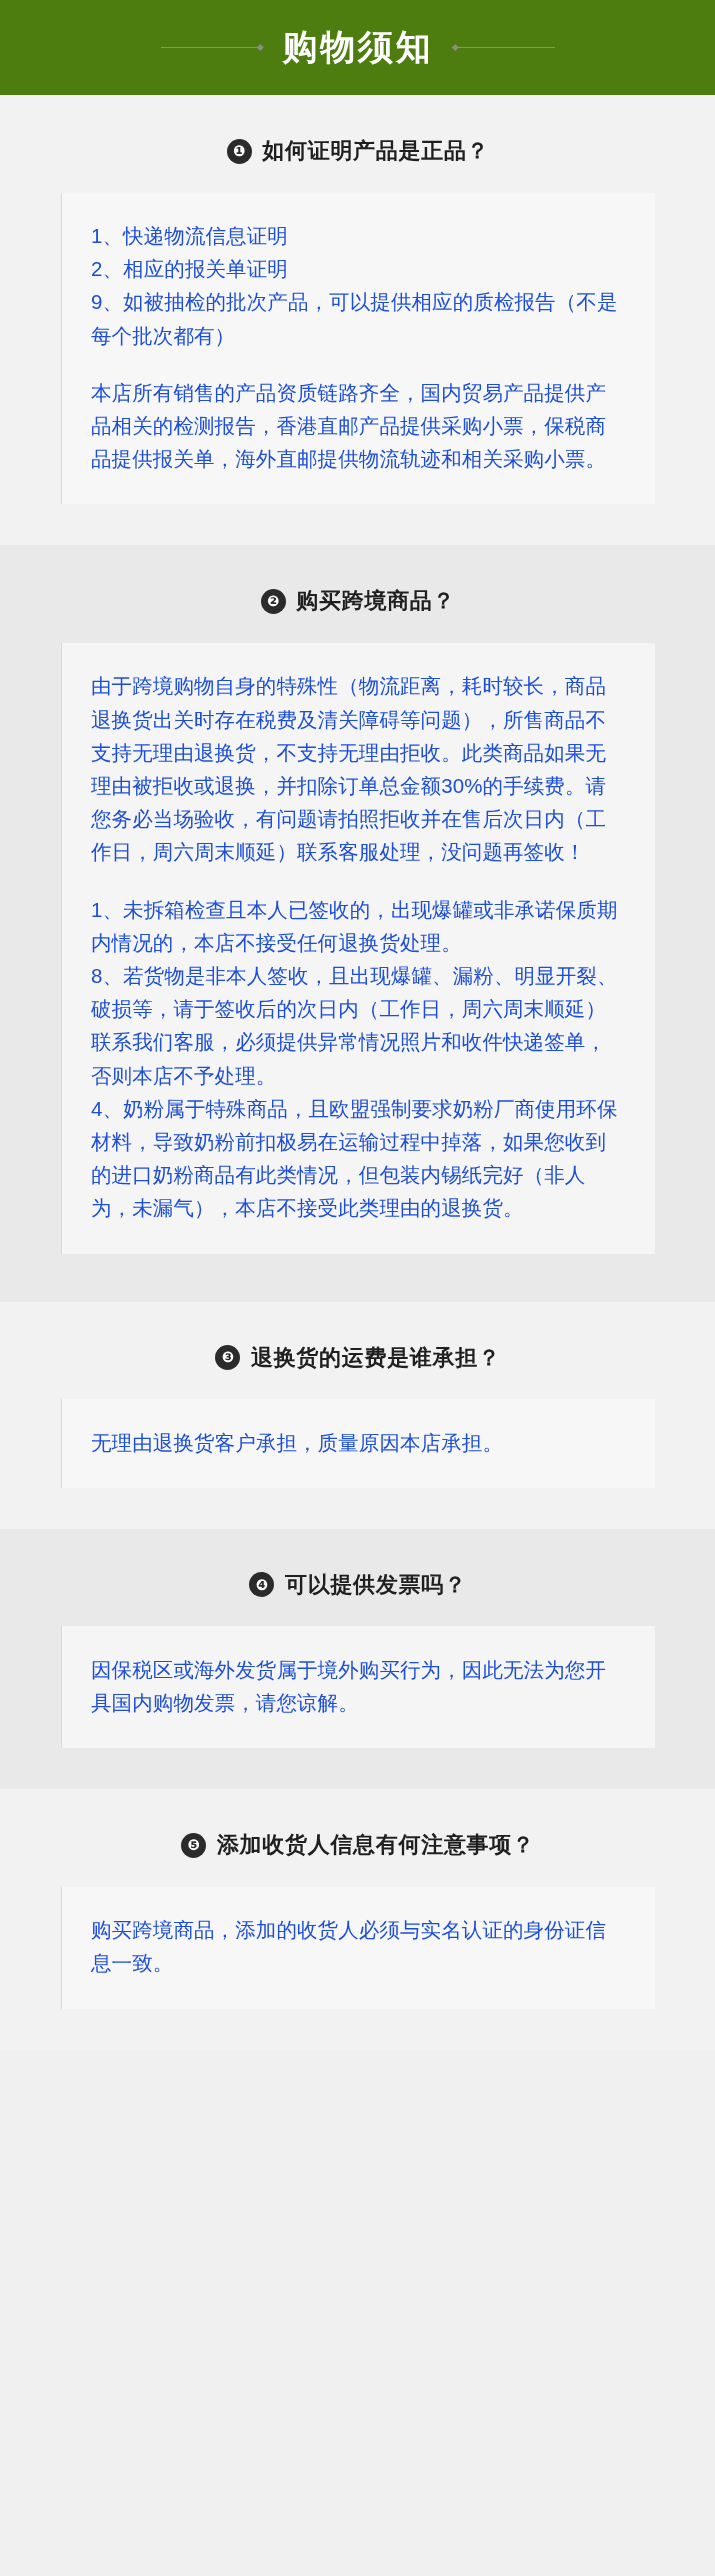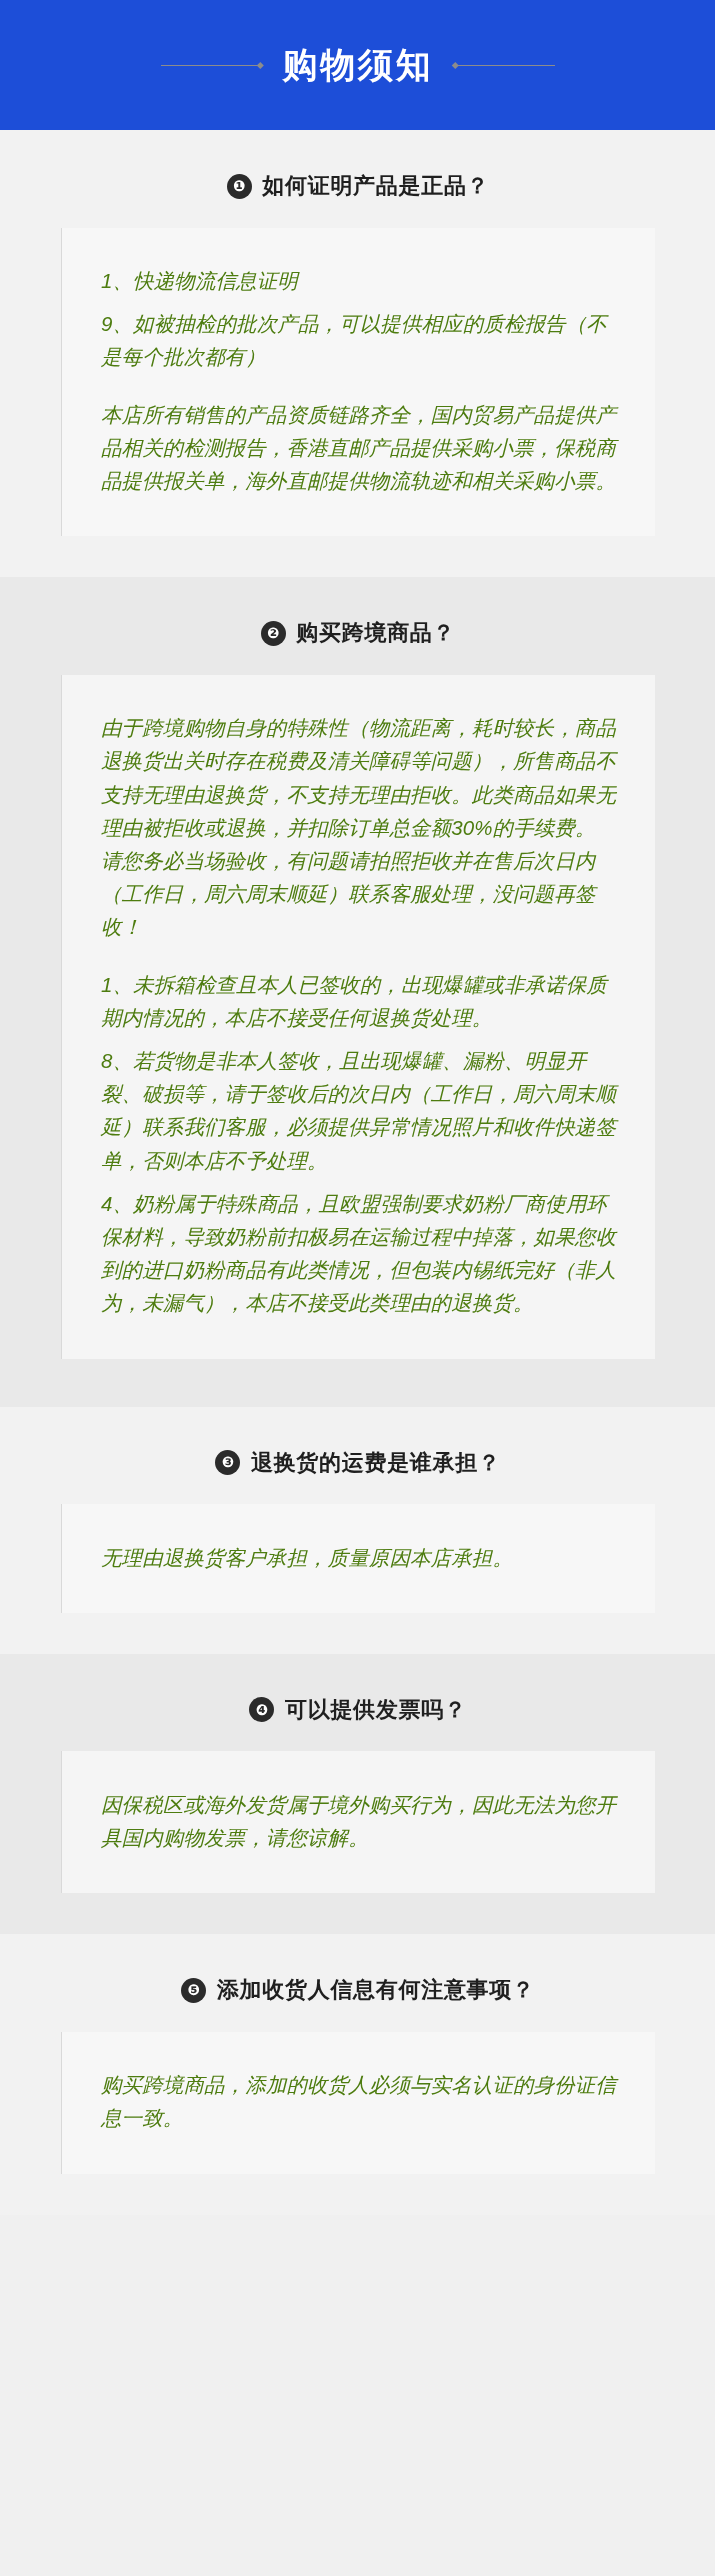--- a/index.html
+++ b/index.html
@@ -14,22 +14,22 @@
   }
   .page {
     width: 716px;
     min-height: 2576px;
     background: #f0f0f0;
     box-sizing: border-box;
   }
 
   
   .banner {
-    background: #1d4ed8;
-    height: 130px;
+    background: #4d7c0f;
+    height: 95px;
     display: flex;
     align-items: center;
     justify-content: center;
   }
   .banner-inner {
     display: flex;
     align-items: center;
     gap: 22.5px;
   }
   .banner-rule {
@@ -96,26 +96,25 @@
   .card {
     margin: 0 61px 0 61px;
     background: #f7f7f7;
     border-left: 1.3px solid #d9d9d9;
     padding: 26.5px 29px 29px 29px;
     box-sizing: border-box;
   }
   .section.alt .card { background: #f5f5f5; }
 
   .card p {
-    margin: 10px;
+    margin: 0;
     font-size: 20.5px;
     line-height: 1.62;
-    color: #4d7c0f;
+    color: #1d4ed8;
     letter-spacing: 0.1px;
-    font-style: italic;
   }
   .card p + p { margin-top: 24px; }
   .card p.tight + p.tight { margin-top: 0; }
 
   .section-pad-bottom { height: 41px; }
   .section-pad-bottom.lg { height: 48px; }
 </style>
 </head>
 <body>
 
@@ -129,20 +128,21 @@
     </div>
   </div>
 
   <div class="section plain">
     <div class="q-head">
       <span class="q-num">❶</span>
       <span class="q-title">如何证明产品是正品？</span>
     </div>
     <div class="card">
       <p class="tight">1、快递物流信息证明</p>
+      <p class="tight">2、相应的报关单证明</p>
       <p class="tight">9、如被抽检的批次产品，可以提供相应的质检报告（不是每个批次都有）</p>
       <p>本店所有销售的产品资质链路齐全，国内贸易产品提供产品相关的检测报告，香港直邮产品提供采购小票，保税商品提供报关单，海外直邮提供物流轨迹和相关采购小票。</p>
     </div>
     <div class="section-pad-bottom"></div>
   </div>
 
   <div class="section alt">
     <div class="q-head">
       <span class="q-num">❷</span>
       <span class="q-title">购买跨境商品？</span>

